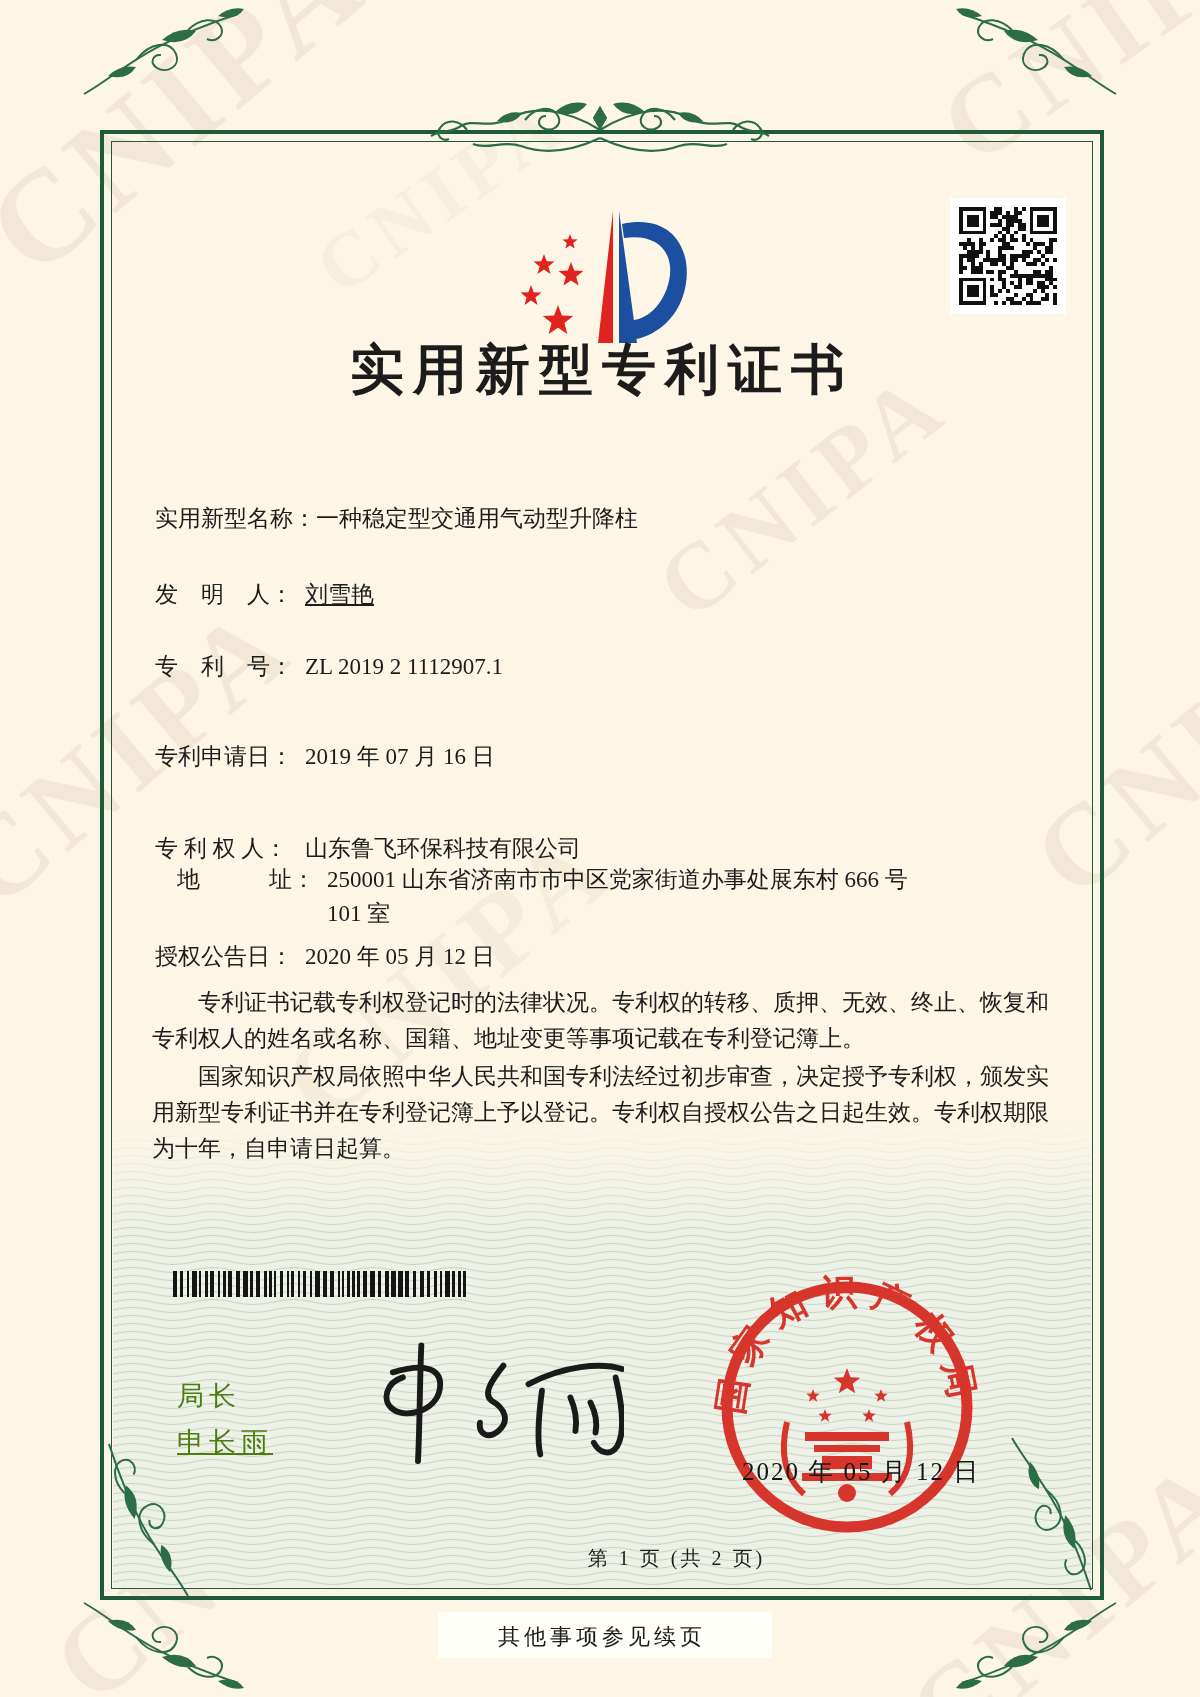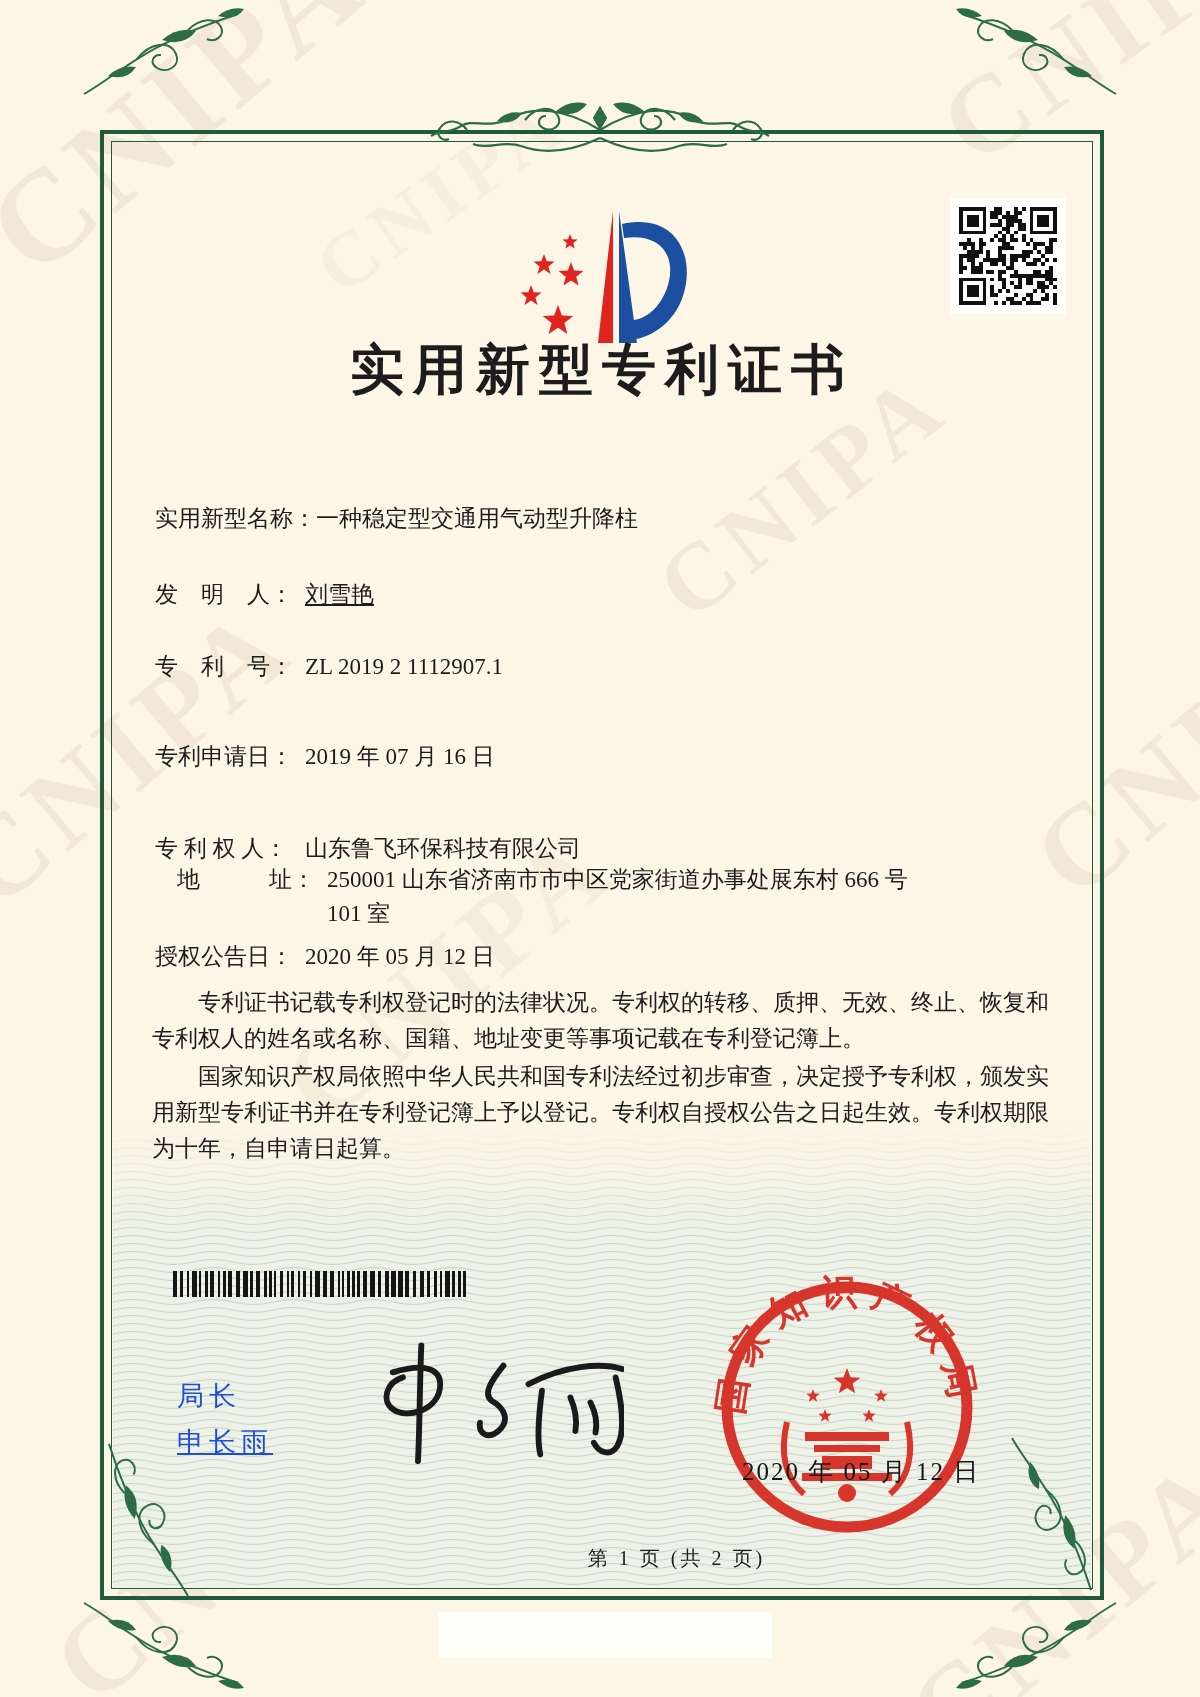--- a/index.html
+++ b/index.html
@@ -25,21 +25,21 @@
 
   .row{position:absolute;left:155px;font-size:23px;line-height:34px;white-space:nowrap;}
   .flabel{display:inline-block;min-width:150px;}
   .addr2{margin-left:150px;}
   .grant-no{position:absolute;left:465px;top:0;}
 
   .paras{position:absolute;left:152px;top:985px;width:897px;font-size:23px;line-height:36px;text-align:justify;}
   .paras p{margin:0 0 2px 0;text-indent:2em;}
 
   .barcode{position:absolute;left:173px;top:1271px;width:304px;height:26px;}
-  .gov{position:absolute;left:177px;font-size:27px;font-family:"Liberation Sans","DejaVu Sans",sans-serif;letter-spacing:5px;color:#1d4ed8;}
+  .gov{position:absolute;left:177px;font-size:27px;font-family:"Liberation Sans","DejaVu Sans",sans-serif;letter-spacing:5px;color:#4d7c0f;}
   .sig{position:absolute;left:356px;top:1330px;width:268px;height:150px;}
   .seal{position:absolute;left:712px;top:1272px;width:270px;height:270px;opacity:.93;}
   .seal-date{position:absolute;left:742px;top:1455px;font-size:25px;letter-spacing:2px;color:#151515;}
   .page-ind{position:absolute;left:100px;top:1545px;width:1153px;text-align:center;font-size:20px;letter-spacing:3px;}
   .footer-white{position:absolute;left:438px;top:1612px;width:334px;height:46px;background:#fffef9;}
   .footer-note{position:absolute;left:100px;top:1622px;width:1004px;text-align:center;font-size:22px;letter-spacing:4px;}
 
   .orn{position:absolute;pointer-events:none;}
 </style>
 </head>
@@ -573,14 +573,15 @@
     <g stroke="#d6281f" stroke-width="6" fill="none">
       <path d="M75,150 C68,180 72,205 92,222"></path>
       <path d="M195,150 C202,180 198,205 178,222"></path>
     </g>
   </svg>
   <div class="seal-date">2020 年 05 月 12 日</div>
 
   <div class="page-ind">第 1 页 (共 2 页)</div>
 
   <div class="footer-white"></div>
+  <div class="footer-note">其他事项参见续页</div>
 
 </div>
 
 </body></html>

